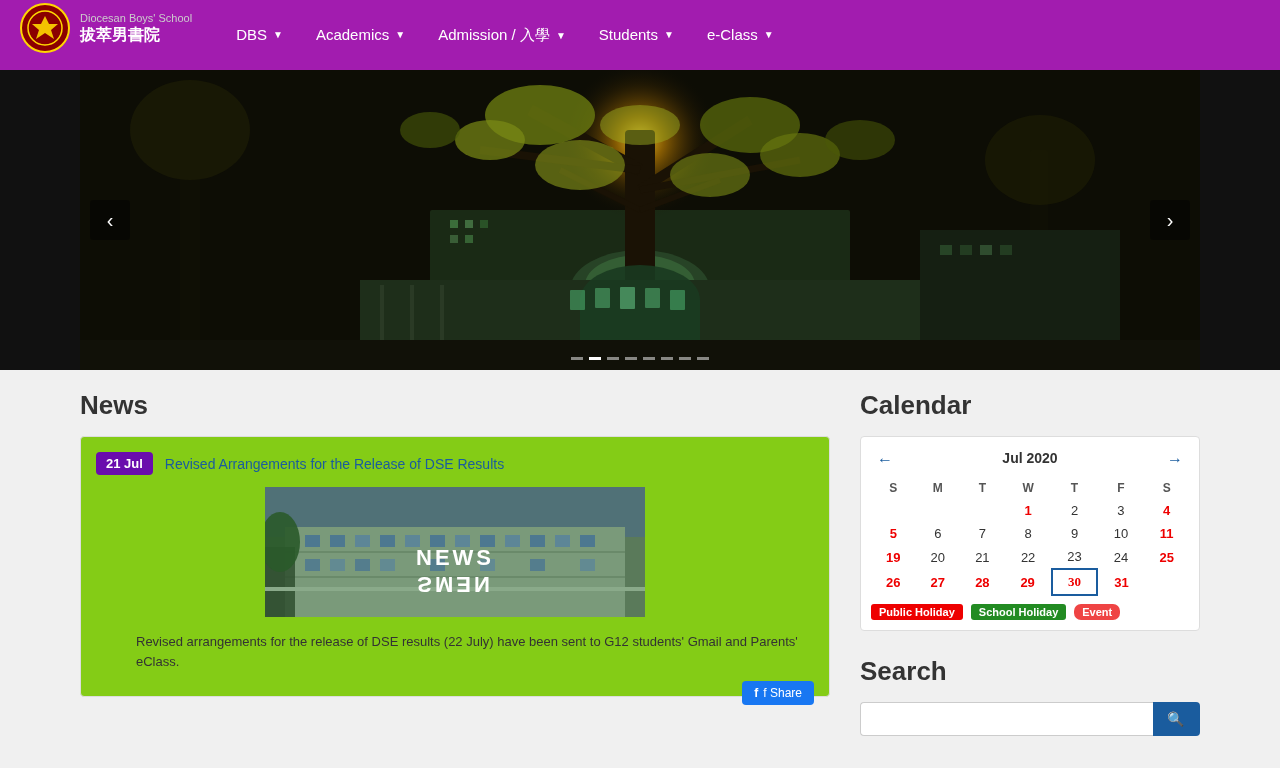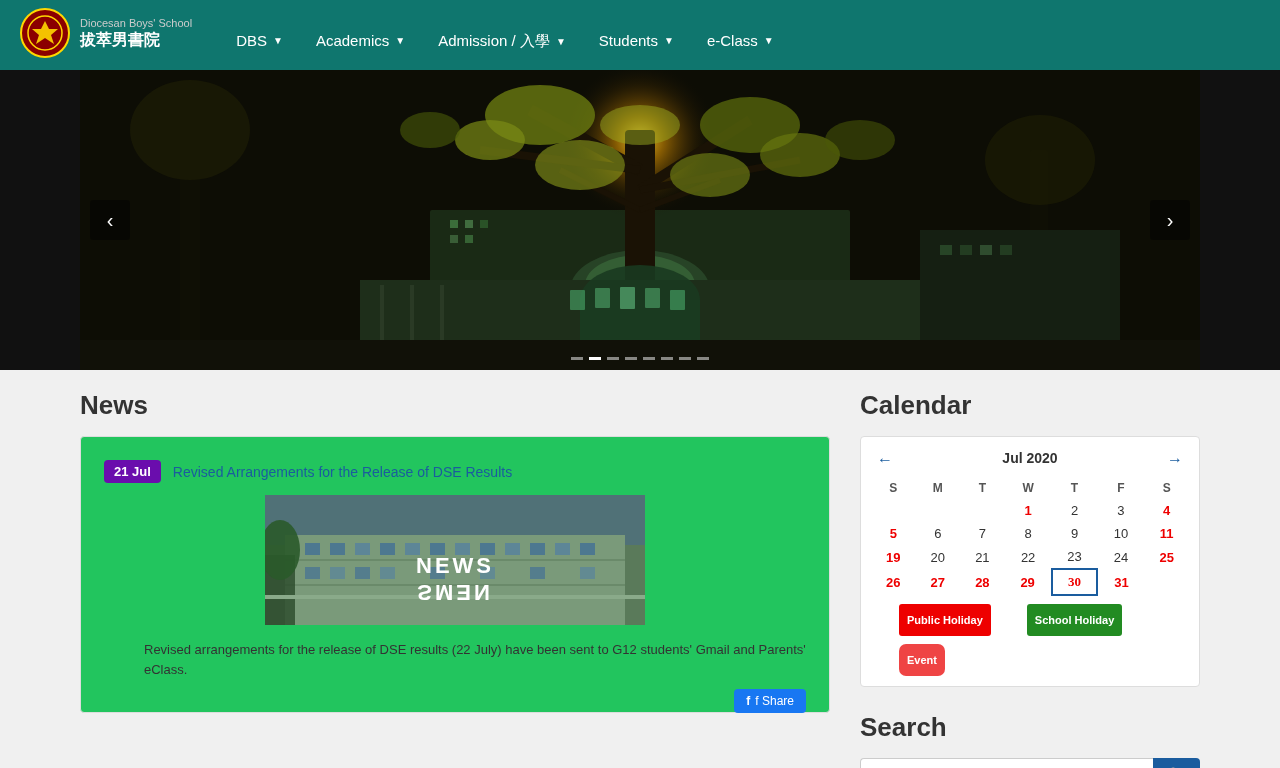--- a/index.html
+++ b/index.html
@@ -1,23 +1,23 @@
 <!DOCTYPE html>
 <html><head>
   <meta charset="utf-8">
   <style>
     * { box-sizing: border-box; margin: 0; padding: 0; }
     body { font-family: Arial, sans-serif; background: #f0f0f0; font-size: 14px; }
 
     
     nav {
-      background: #0f766e;
-      display: flex;
-      align-items: flex-start;
-      padding: 8px 20px;
+      background: #a21caf;
+      display: flex;
+      align-items: flex-end;
+      padding: 17px 20px;
       height: 70px;
     }
     .nav-brand {
       display: flex;
       align-items: center;
       margin-right: 30px;
       text-decoration: none;
     }
     .nav-logo {
       width: 50px;
@@ -118,24 +118,24 @@
     .right-col { width: 340px; flex-shrink: 0; }
 
     
     .section-title {
       font-size: 26px;
       font-weight: bold;
       color: #333;
       margin-bottom: 15px;
     }
     .news-card {
-      background: #22c55e;
+      background: #84cc16;
       border: 1px solid #ddd;
       border-radius: 4px;
-      padding: 23px;
+      padding: 15px;
     }
     .news-item-header {
       display: flex;
       align-items: center;
       gap: 12px;
       margin-bottom: 12px;
     }
     .news-date-badge {
       background: #6a0dad;
       color: white;
@@ -257,26 +257,25 @@
       font-weight: bold;
       font-family: Liberation Serif, serif;
     }
     .cal-legend {
       display: flex;
       gap: 8px;
       margin-top: 8px;
       flex-wrap: wrap;
     }
     .cal-legend-item {
-      padding: 10px 8px;
+      padding: 2px 8px;
       border-radius: 3px;
       font-size: 11px;
       color: white;
       font-weight: bold;
-      margin-left: 28px;
     }
     .legend-public { background: #e00; }
     .legend-school { background: #228B22; }
     .legend-event { background: #ef4444; border-radius: 7px; }
 
     
     .search-section {}
     .search-box {
       display: flex;
       gap: 0;

